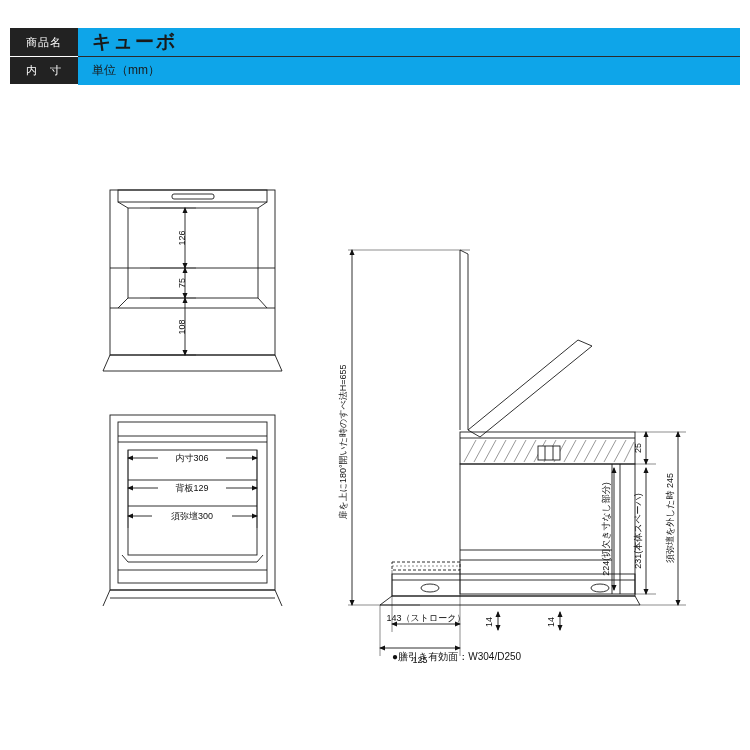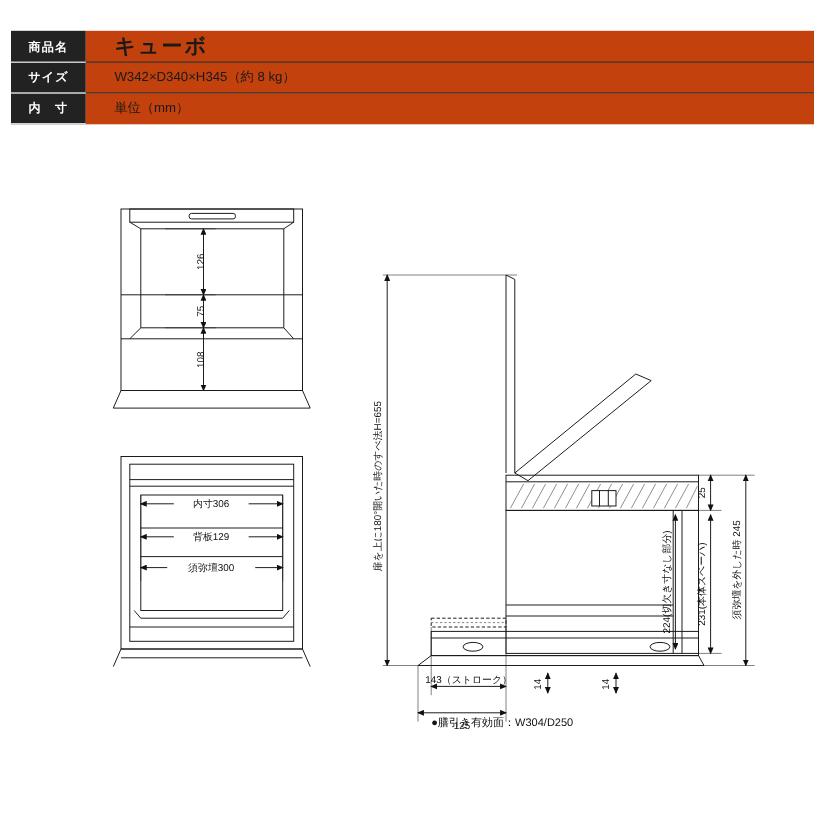--- a/index.html
+++ b/index.html
@@ -23,33 +23,33 @@
     top: 28px;
     width: 730px;
     border-collapse: collapse;
   }
   .spec-table tr { height: 28px; }
   .spec-row-name { height: 42px; }
   .spec-label {
     background: #222222;
     color: #ffffff;
     font-size: 11px;
-    font-weight: bold;
+    font-weight: normal;
     letter-spacing: 1px;
     text-align: center;
     width: 66px;
     border-bottom: 1px solid #ffffff;
     vertical-align: middle;
   }
   .spec-value {
-    padding-left: 26px;
+    padding-left: 14px;
     font-size: 12px;
     vertical-align: middle;
     border-bottom: 1px solid #2b2b2b;
-    background: #c2410c;
+    background: #0ea5e9;
   }
   .spec-value.big {
     font-size: 19px;
     font-weight: bold;
     letter-spacing: 2px;
   }
   .spec-value.last {
     border-bottom: none;
   }
 
@@ -80,24 +80,20 @@
   }
 </style>
 </head>
 <body>
 
 <table class="spec-table">
   <tbody>
       <tr class="spec-row-name">
     <td class="spec-label">商品名</td>
     <td class="spec-value big">キューボ</td>
-  </tr>
-  <tr>
-    <td class="spec-label">サイズ</td>
-    <td class="spec-value">W342×D340×H345（約 8 kg）</td>
   </tr>
   <tr>
     <td class="spec-label">内　寸</td>
     <td class="spec-value last">単位（mm）</td>
   </tr>
 </tbody>
   </table>
 
 <div class="drawing">
 <svg width="750" height="560" viewBox="0 0 750 560" xmlns="http://www.w3.org/2000/svg">

